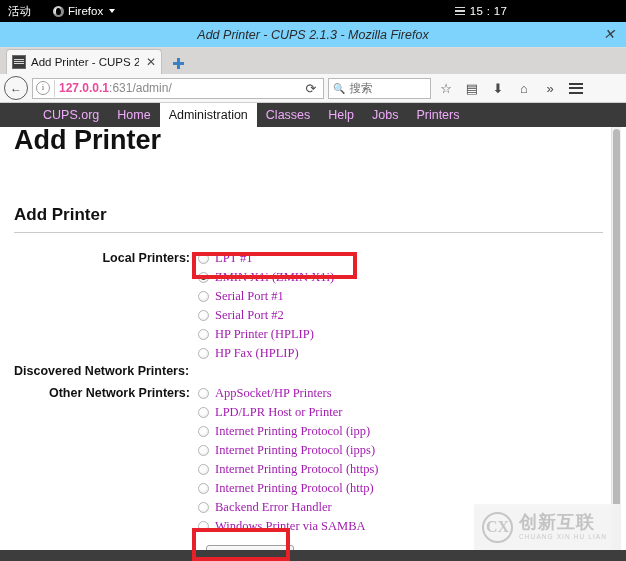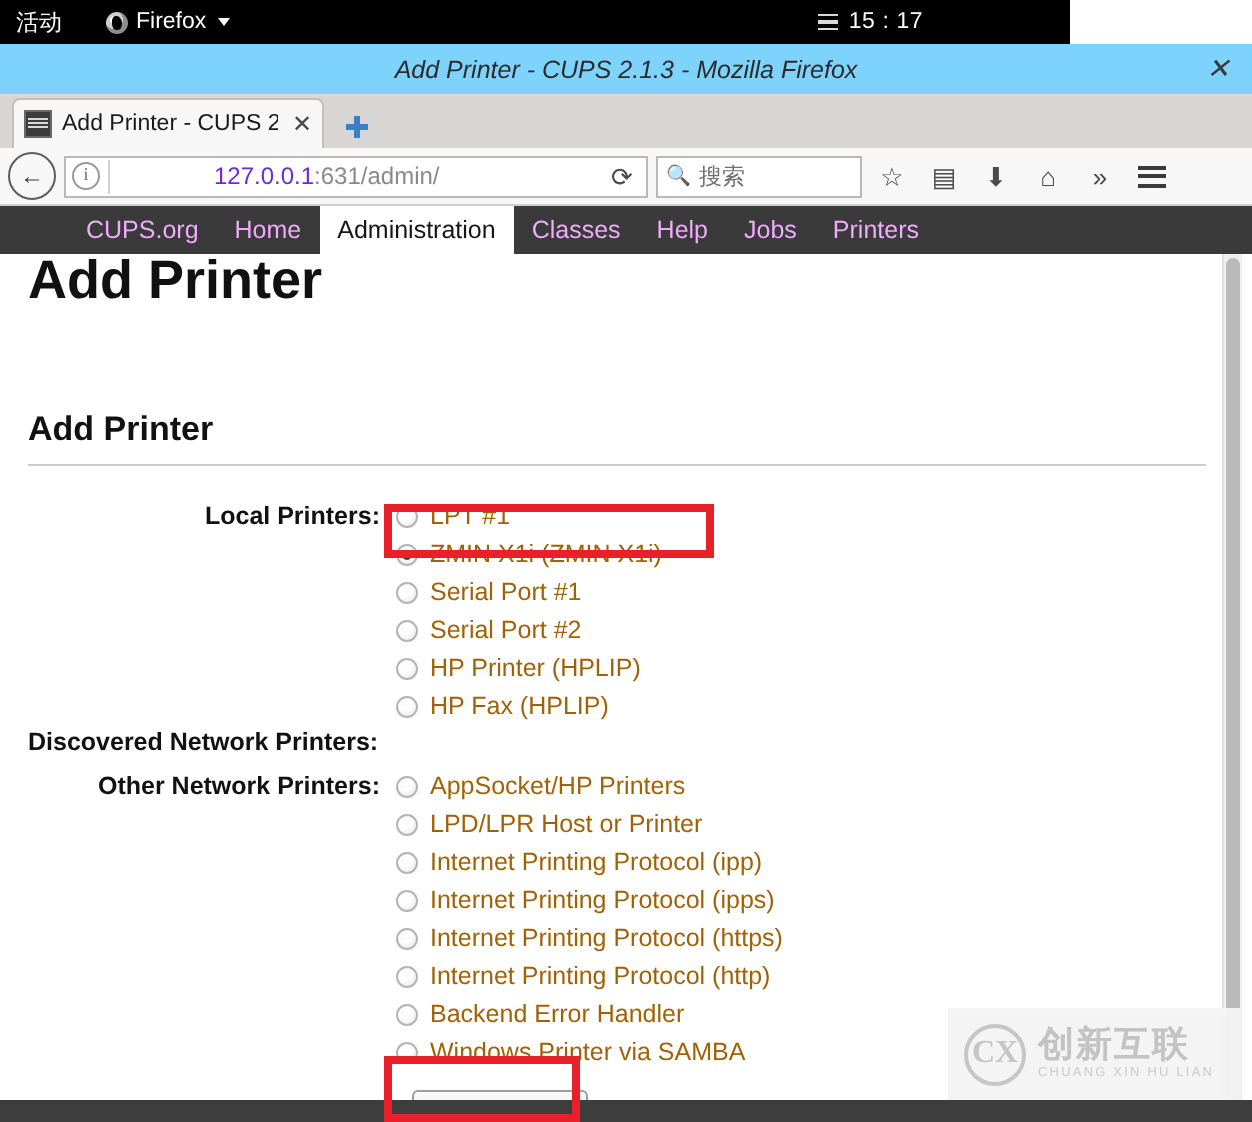--- a/index.html
+++ b/index.html
@@ -14,21 +14,21 @@
     font-family: "Liberation Sans", sans-serif;
     font-size: 13px;
     color: #000;
     position: relative;
   }
 
   
   #gnome-bar {
     position: absolute;
     left: 0; top: 0;
-    width: 535px; height: 22px;
+    width: 626px; height: 22px;
     background: #000000;
     color: #ffffff;
     display: flex;
     align-items: center;
     font-size: 11.5px;
   }
   #gnome-activities {
     margin-left: 8px;
     font-size: 11.5px;
     color: #ffffff;
@@ -241,21 +241,21 @@
     background: #d2d2d2;
     flex: none;
   }
   #url-text {
     flex: 1;
     font-size: 12px;
     color: #8a8a8a;
     white-space: nowrap;
     overflow: hidden;
   }
-  #url-text b { color: #6d28d9; font-weight: normal; margin-left: 48px; }
+  #url-text b { color: #ec4899; font-weight: bold; }
   #reload-btn {
     width: 18px;
     text-align: center;
     font-size: 13px;
     color: #4c4c4c;
     flex: none;
     cursor: pointer;
   }
   #searchbar {
     width: 103px;
@@ -387,23 +387,24 @@
   .radio.checked::after {
     content: "";
     position: absolute;
     left: 2px; top: 2px;
     width: 5px; height: 5px;
     border-radius: 50%;
     background: #3b3b3b;
   }
   .radio-label {
     font-size: 12.5px;
-    color: #a16207;
+    color: #a21caf;
     line-height: 19px;
     white-space: nowrap;
+    font-family: Liberation Serif, serif;
   }
   #discovered-row {
   }
   #discovered-row .form-label { line-height: 17px; }
   #other-row { margin-top: 4px; }
   #continue-wrap {
     padding-left: 192px;
     padding-top: 9px;
   }
   #continue-btn {

